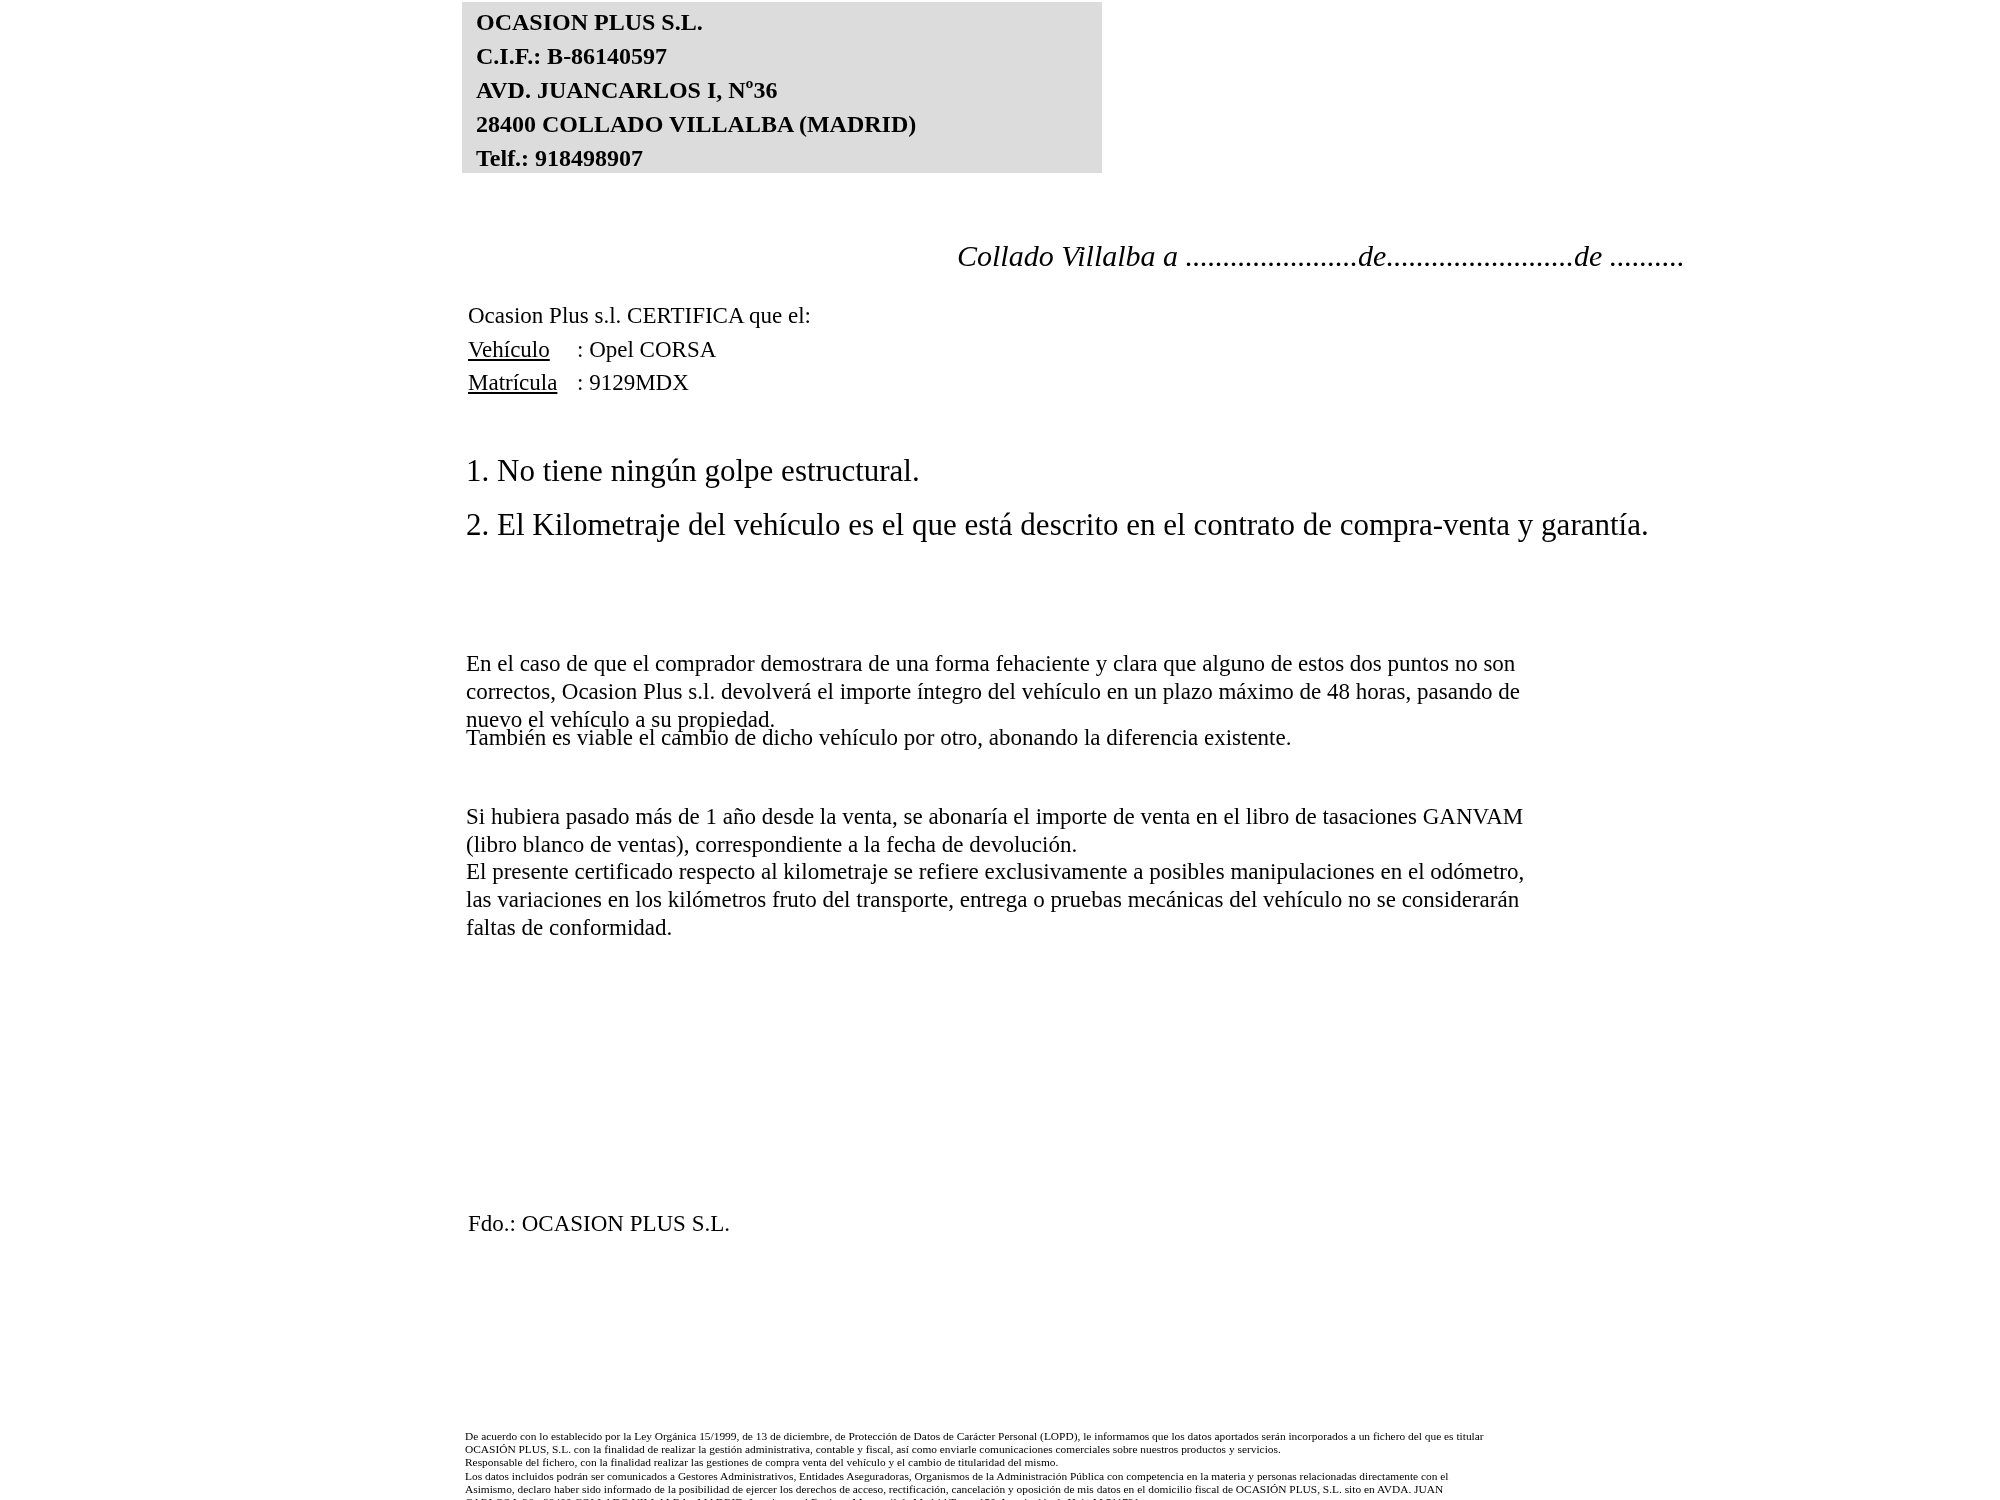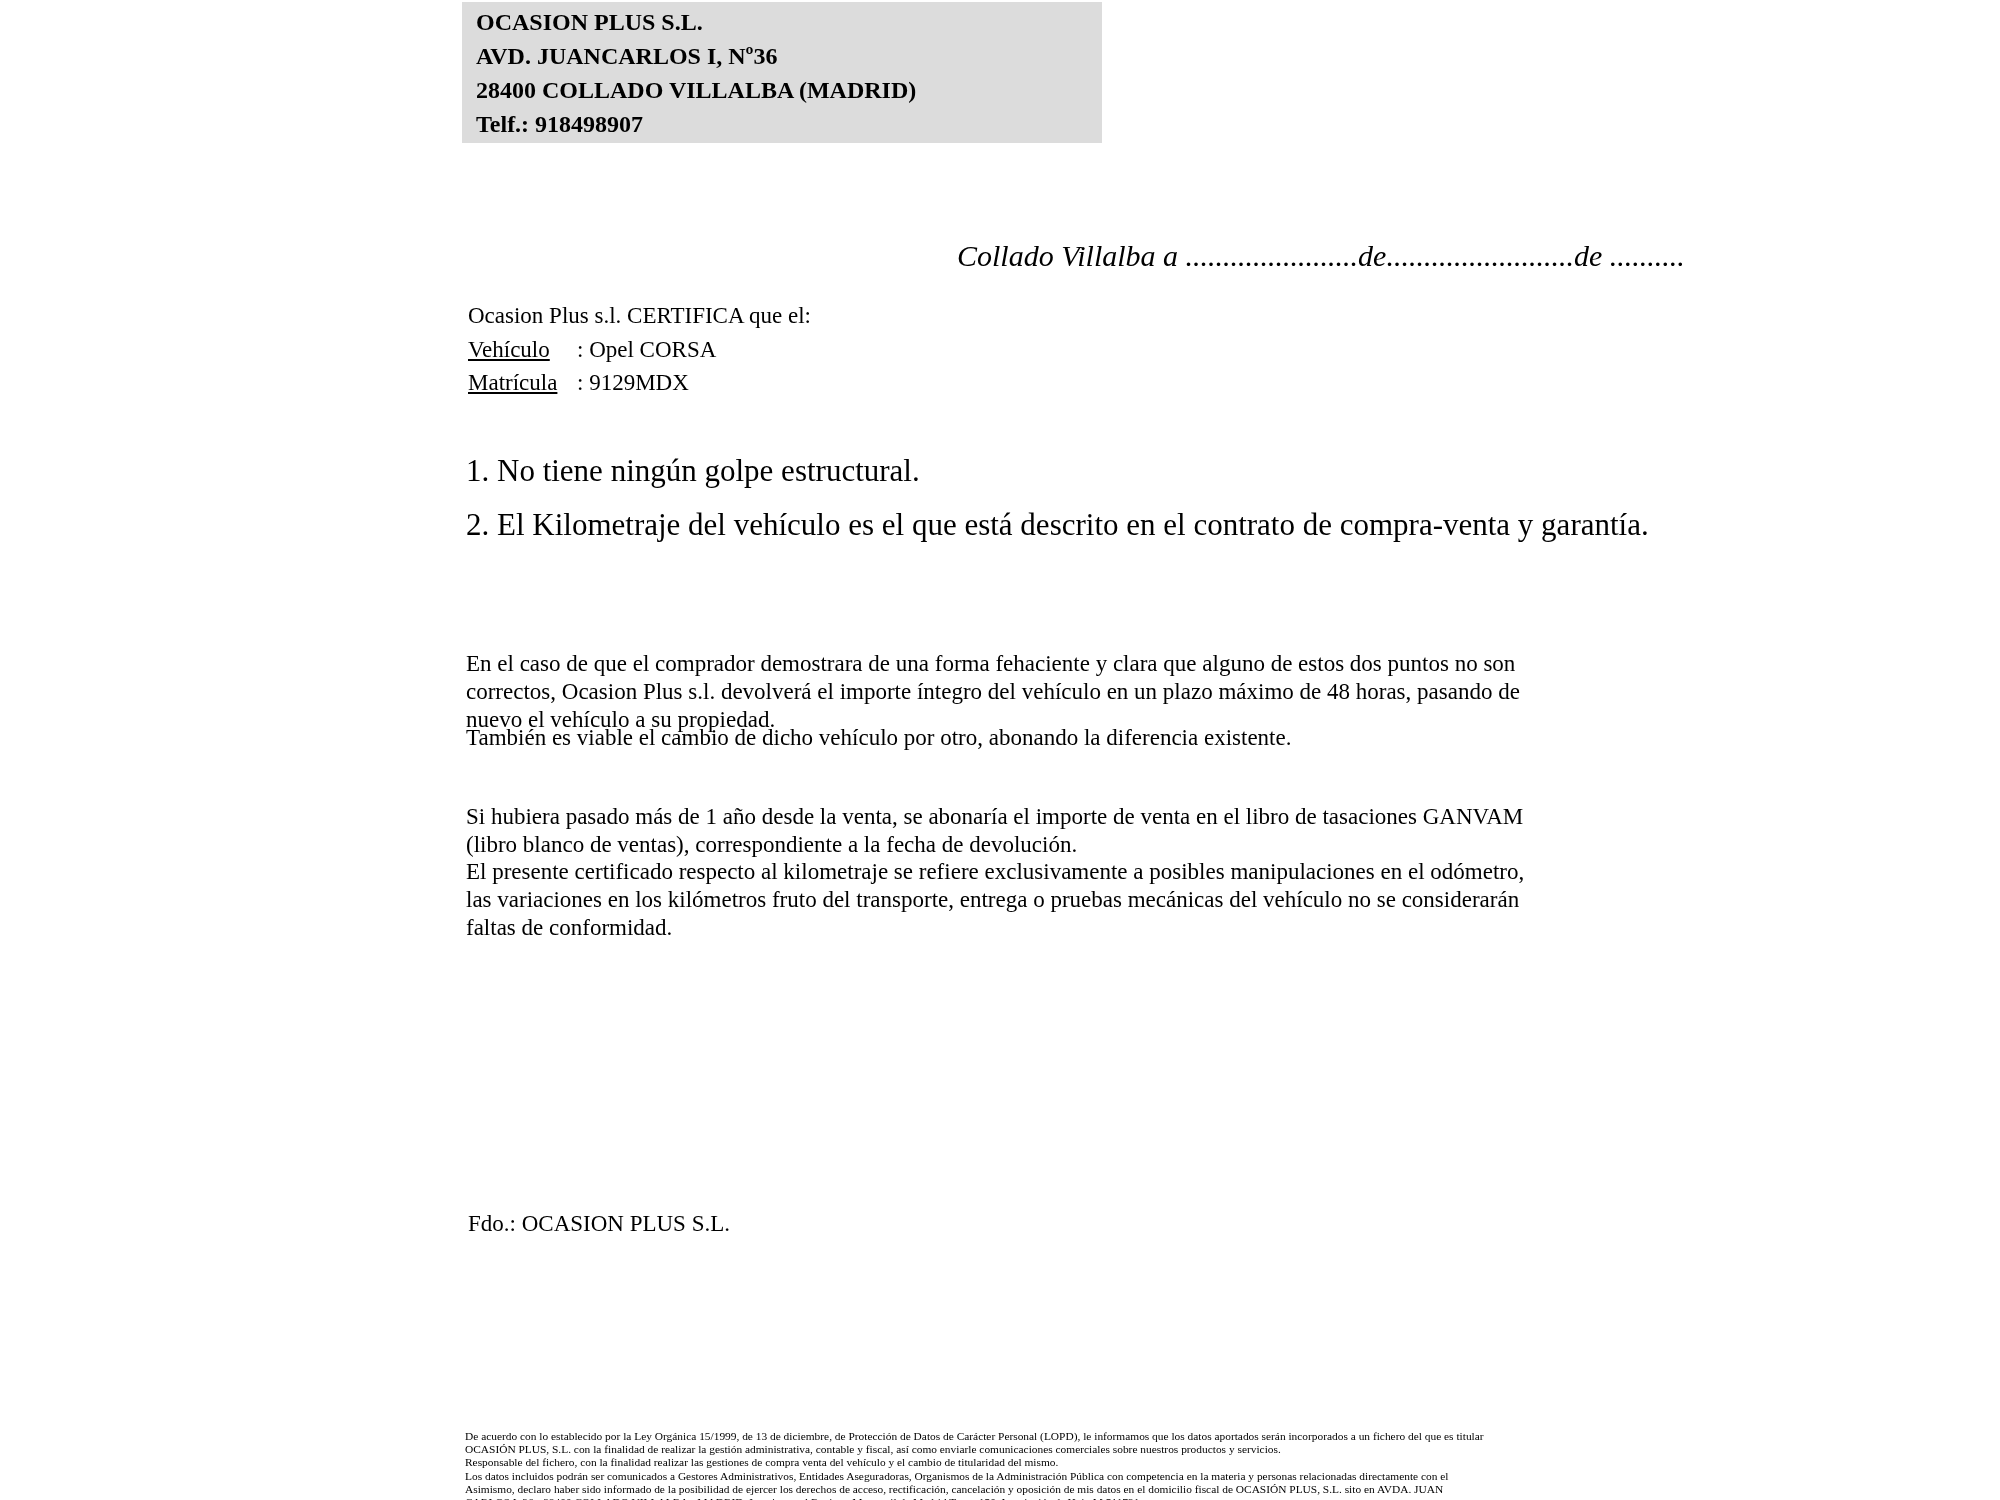--- a/index.html
+++ b/index.html
@@ -10,21 +10,21 @@
     background: #ffffff;
     color: #000000;
     font-family: "Liberation Serif", serif;
     overflow: hidden;
   }
   .header-box {
     position: absolute;
     left: 462px;
     top: 2px;
     width: 640px;
-    height: 141px;
+    height: 171px;
     background: #dcdcdc;
     box-sizing: border-box;
     padding: 3px 0 0 14px;
     font-weight: bold;
     font-size: 24px;
     line-height: 34px;
     white-space: nowrap;
   }
   .date-line {
     position: absolute;
@@ -82,20 +82,21 @@
     white-space: nowrap;
   }
 </style>
 </head>
 <body>
 
 <div class="page">
 
   <div class="header-box">
     <div>OCASION PLUS S.L.</div>
+    <div>C.I.F.: B-86140597</div>
     <div>AVD. JUANCARLOS I, Nº36</div>
     <div>28400 COLLADO VILLALBA (MADRID)</div>
     <div>Telf.: 918498907</div>
   </div>
 
   <div class="date-line">Collado Villalba a .......................de.........................de ..........</div>
 
   <div class="certifica">
     <div>Ocasion Plus s.l. CERTIFICA que el:</div>
     <div>

